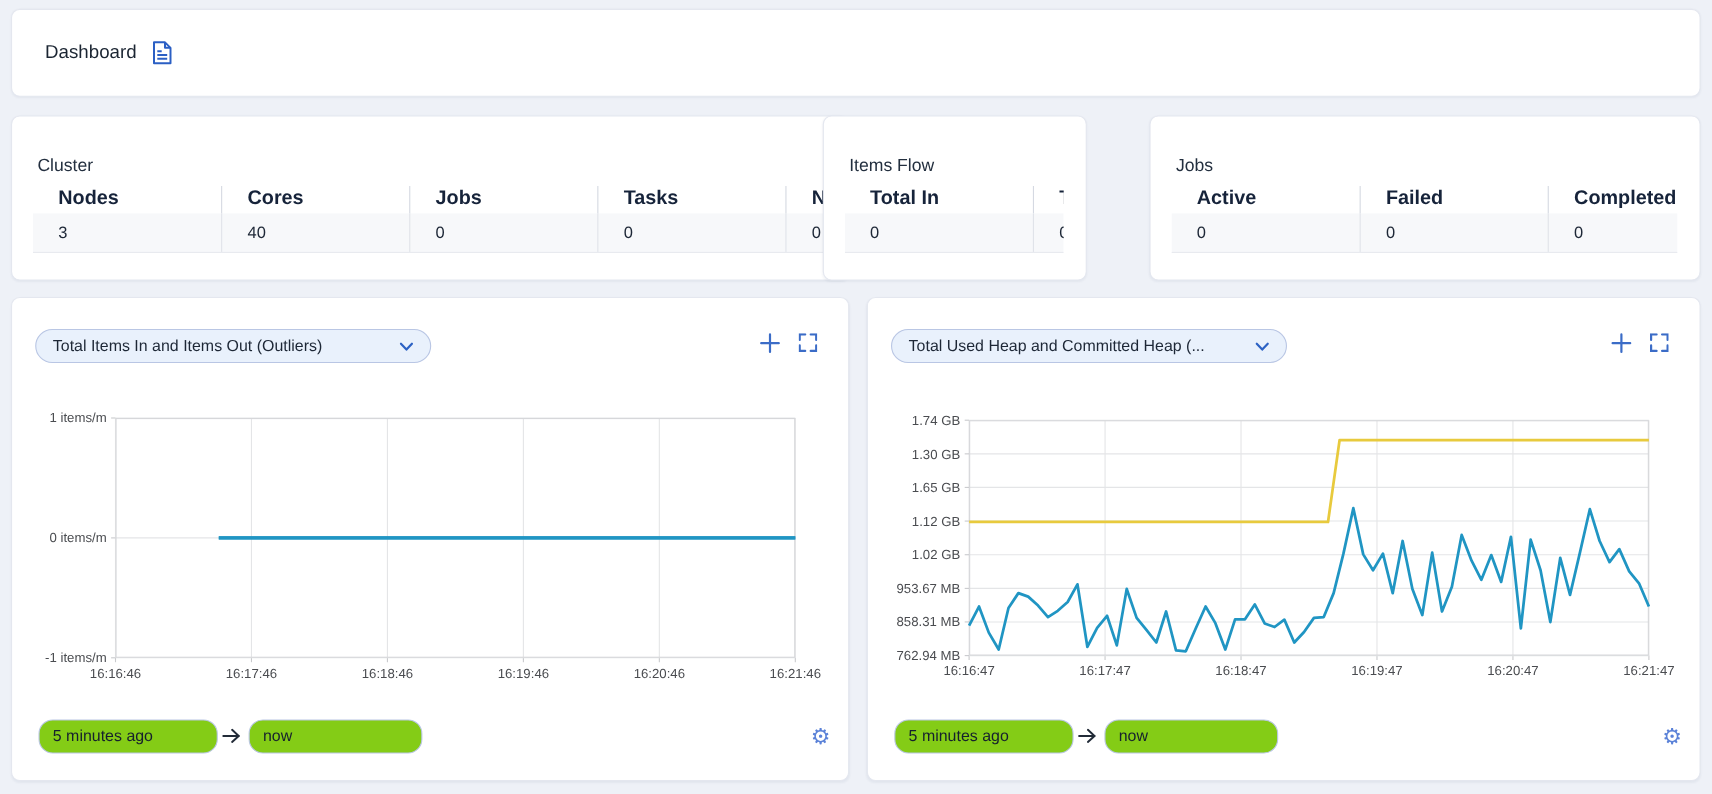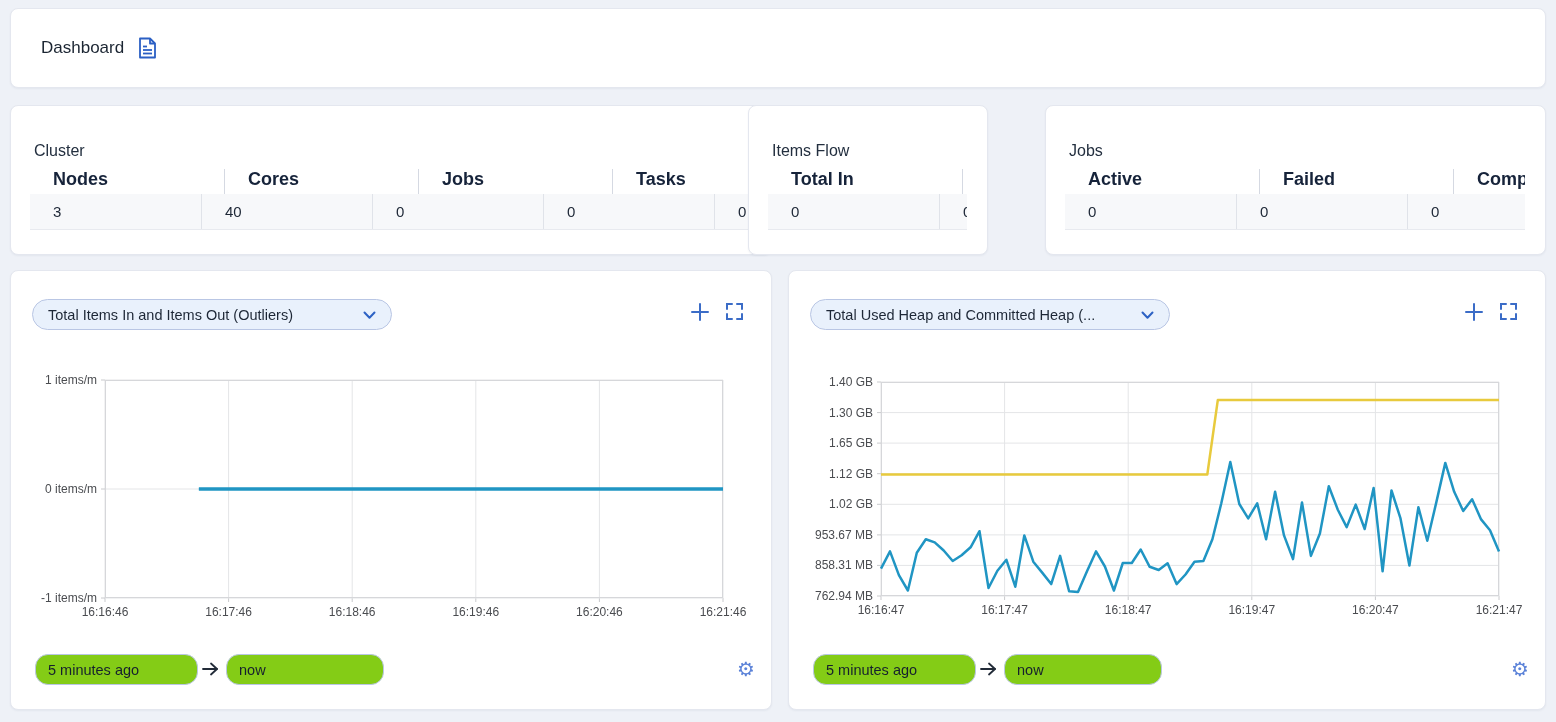--- a/index.html
+++ b/index.html
@@ -17,21 +17,21 @@
   
   .topbar{left:10px;top:8px;width:1536px;height:80px;}
   .topbar .title-row{position:absolute;left:30px;top:28px;display:flex;align-items:center;gap:14px;}
   .page-title{font-size:17px;font-weight:500;color:#1b2532;}
   
   .stat-title{position:absolute;left:23px;top:23px;font-size:16px;font-weight:500;color:#232f3f;}
   .stat-table{position:absolute;left:19px;right:20px;top:63px;overflow:hidden;white-space:nowrap;}
   .t-head,.t-row{display:flex;flex-wrap:nowrap;}
   .t-cell{flex:0 0 171px;width:171px;padding-left:23px;box-sizing:border-box;overflow:hidden;}
   .t-head .t-cell{height:25px;line-height:20px;font-size:18px;font-weight:700;color:#16233a;}
-  .t-head .t-cell + .t-cell{border-left:1px solid #d5d9e2;margin-left:23px;}
+  .t-head .t-cell + .t-cell{border-left:1px solid #d5d9e2;}
   .t-row{background:#f7f8fa;border-bottom:1px solid #e8eaef;}
   .t-row .t-cell{height:35px;line-height:35px;font-size:15px;color:#1d2736;}
   .t-row .t-cell + .t-cell{border-left:1px solid #e0e3e9;}
   .card-cluster{left:10px;top:105px;width:762px;height:150px;}
   .card-items-flow{left:748px;top:105px;width:240px;height:150px;}
   .card-jobs{left:1045px;top:105px;width:501px;height:150px;}
   
   .card-chart-left{left:10px;top:270px;width:762px;height:440px;}
   .card-chart-right{left:788px;top:270px;width:758px;height:440px;}
   .dropdown{
@@ -242,21 +242,21 @@
       <svg width="17" height="17" viewBox="0 0 17 17" fill="none" stroke="#3b6cc7" stroke-width="2" stroke-linecap="round">
         <path d="M1 6 V1 H6"></path>
           <path d="M11 1 H16 V6"></path>
           <path d="M16 11 V16 H11"></path>
           <path d="M6 16 H1 V11"></path>
       </svg>
     </span>
   </button>
   <div class="chart-area ca-right">
     <div class="ylabels">
-        <div class="ylab" style="top: 0px;">1.40 GB</div>
+        <div class="ylab" style="top: 0px;">1.74 GB</div>
         <div class="ylab" style="top: 30.5723px;">1.30 GB</div>
         <div class="ylab" style="top: 61.1415px;">1.65 GB</div>
         <div class="ylab" style="top: 91.7138px;">1.12 GB</div>
         <div class="ylab" style="top: 122.286px;">1.02 GB</div>
         <div class="ylab" style="top: 152.859px;">953.67 MB</div>
         <div class="ylab" style="top: 183.428px;">858.31 MB</div>
         <div class="ylab" style="top: 214px;">762.94 MB</div>
       </div>
     <svg class="plot" width="618" height="214">
         <line class="grid" x1="0.0" y1="0" x2="0.0" y2="214"></line>

